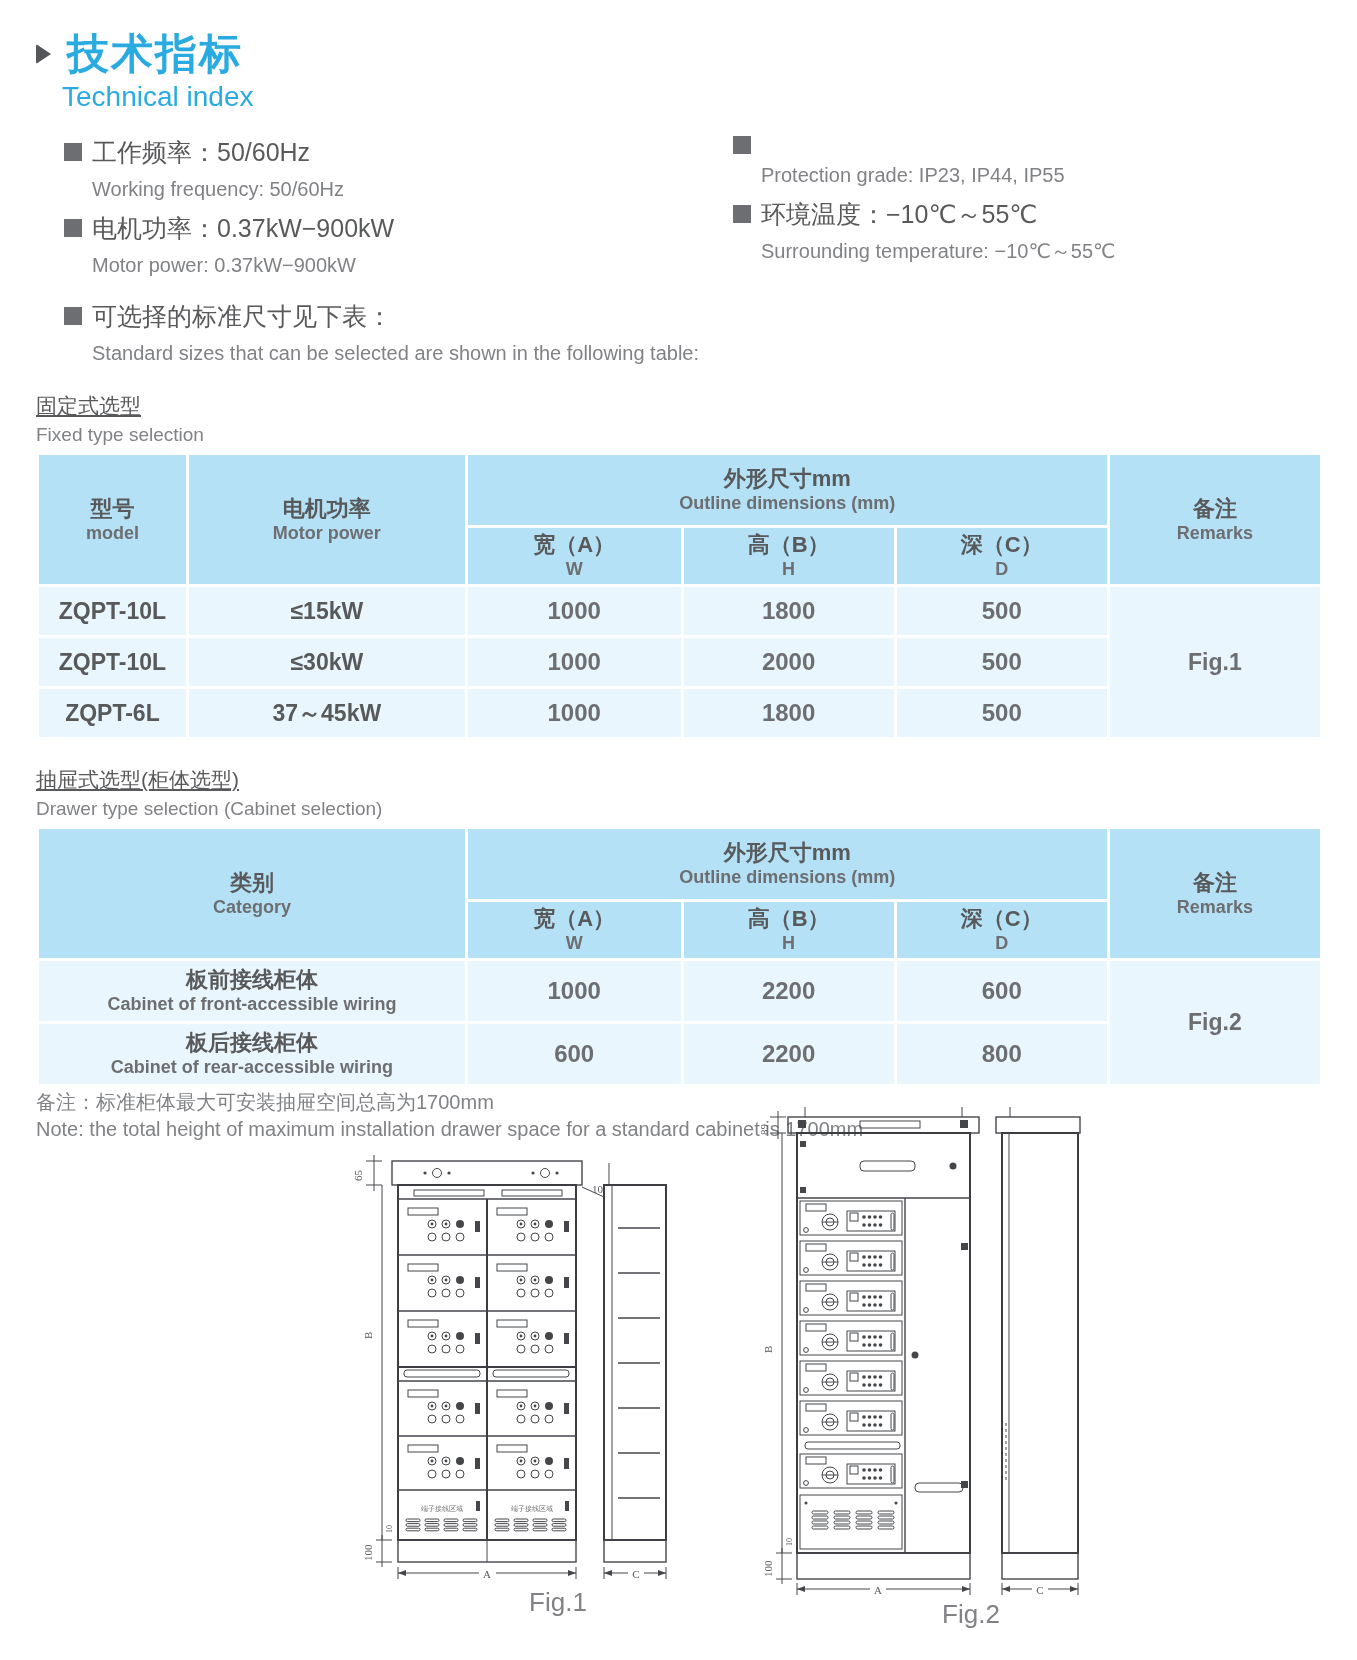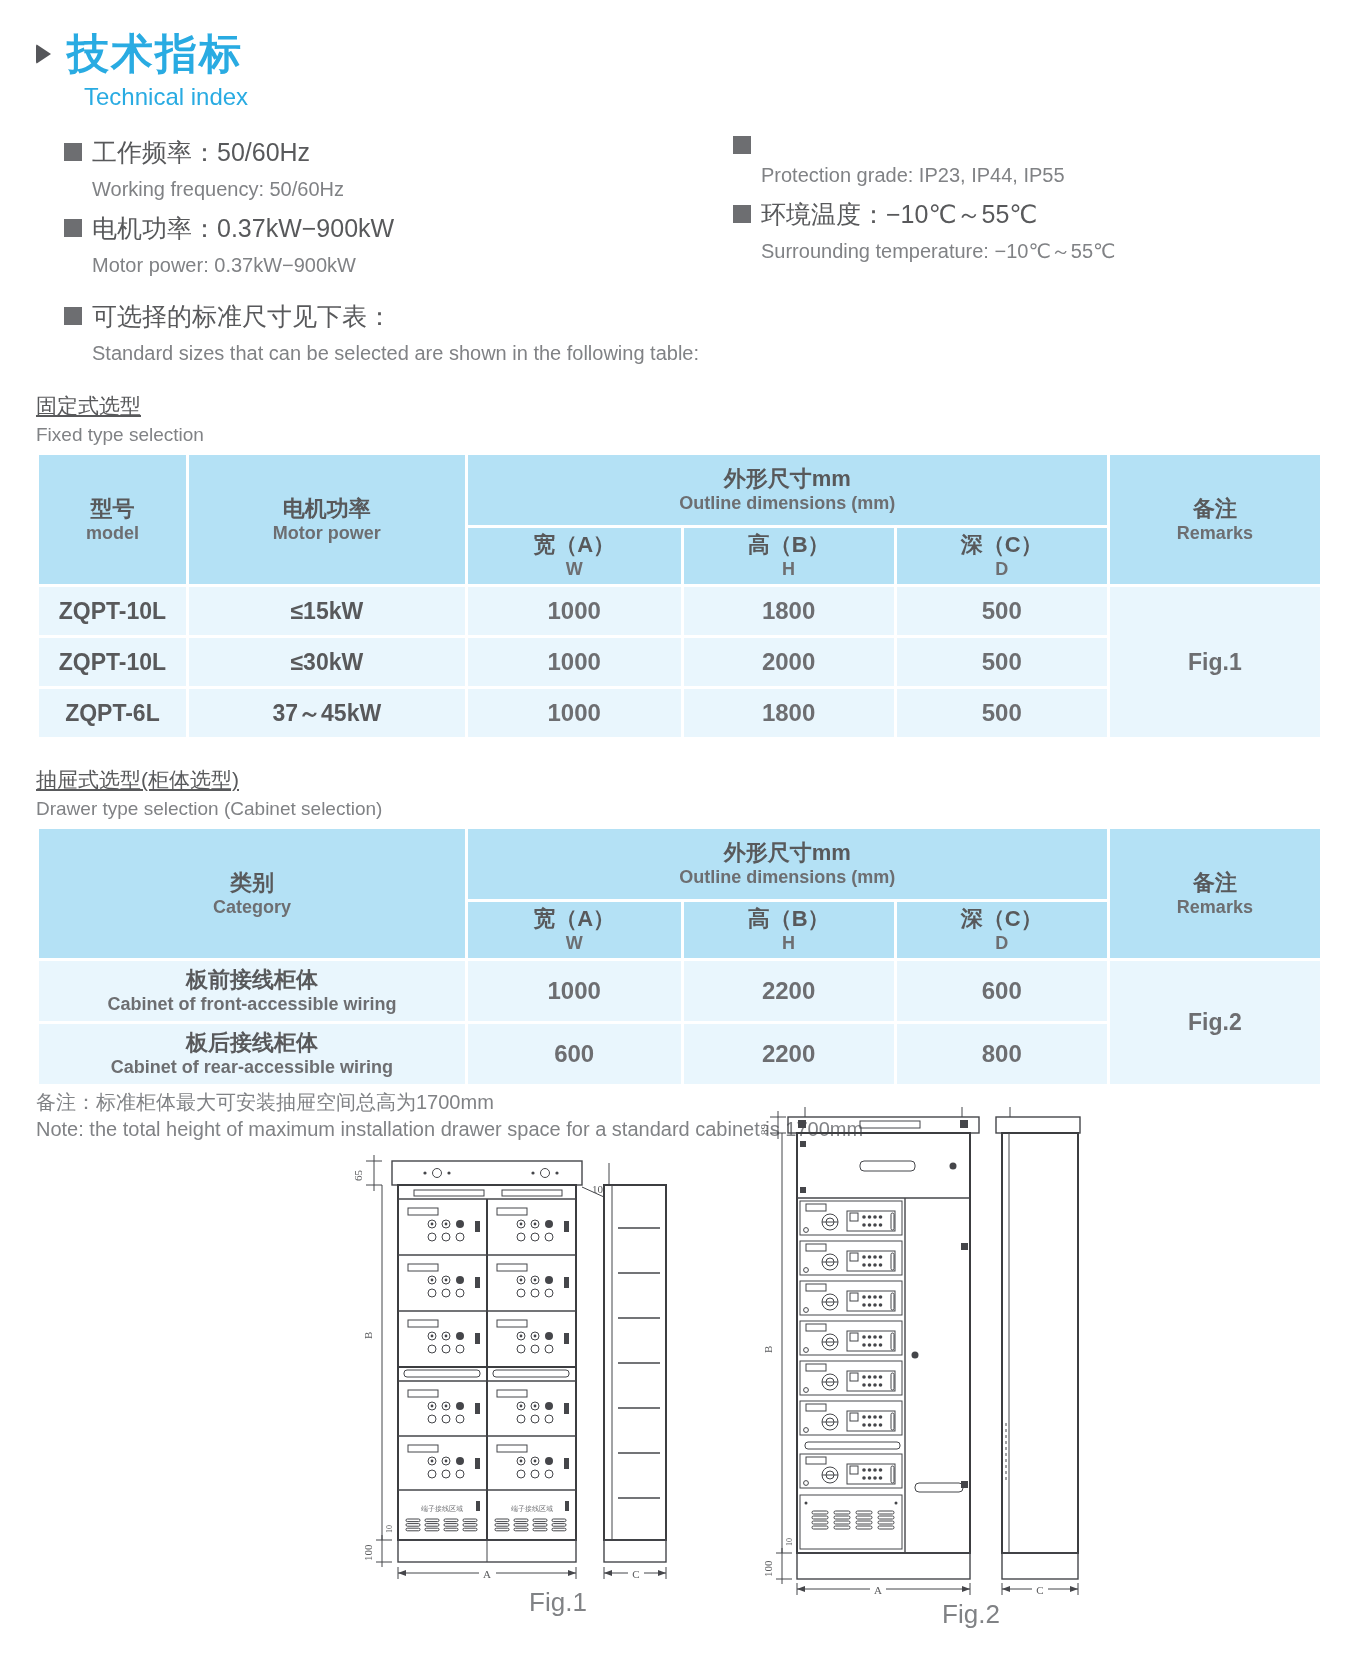--- a/index.html
+++ b/index.html
@@ -5,21 +5,21 @@
   html,body{margin:0;padding:0;background:#fff;}
   .page{position:relative;width:1357px;height:1660px;background:#fff;overflow:hidden;
         font-family:"Liberation Sans","DejaVu Sans",sans-serif;color:#58595b;}
   .content{padding:30px 36px 0 36px;}
 
   
   .title-row{display:flex;align-items:center;gap:16px;}
   .tri{width:0;height:0;border-left:15px solid #55565a;border-top:10px solid transparent;
        border-bottom:10px solid transparent;border-radius:2px;}
   .title-zh{font-size:42px;line-height:48px;font-weight:bold;color:var(--c-accent,#29abe2);letter-spacing:2px;}
-  .title-en{font-size:24px;line-height:30px;color:var(--c-accent,#29abe2);margin:4px 0 0 48px;}
+  .title-en{font-size:28px;line-height:30px;color:var(--c-accent,#29abe2);margin:4px 0 0 26px;}
 
   
   .specs{display:grid;grid-template-columns:669px 1fr;margin:24px 0 0 28px;}
   .spec-item{margin-bottom:10px;}
   .spec-zh{font-size:25px;line-height:32px;color:#58595b;display:flex;align-items:center;}
   .sq{display:inline-block;width:18px;height:18px;background:#6d6e71;margin-right:10px;flex:0 0 auto;}
   .spec-en{font-size:20px;line-height:26px;color:#808285;padding-left:28px;margin-top:8px;}
   .intro{margin:12px 0 0 28px;}
 
   

